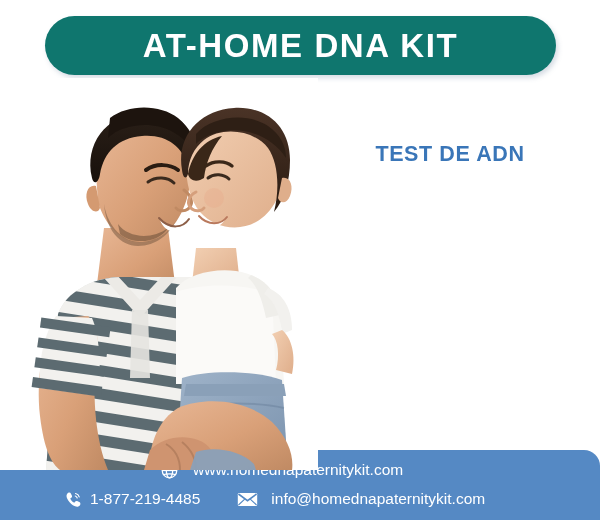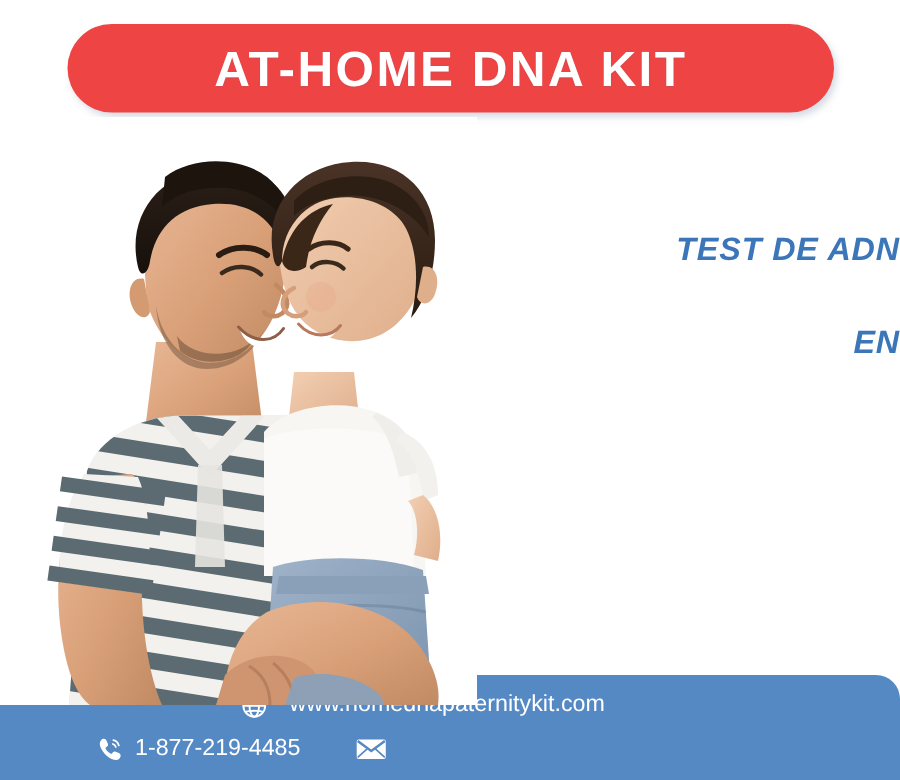--- a/index.html
+++ b/index.html
@@ -21,21 +21,21 @@
     overflow: hidden;
   }
 
   
   #header-banner {
     position: absolute;
     left: 45px;
     top: 16px;
     width: 511px;
     height: 59px;
-    background: #ef4444;
+    background: #0f766e;
     border-radius: 30px;
     box-shadow: 2px 3px 5px rgba(120,140,165,0.30);
     display: flex;
     align-items: center;
     justify-content: center;
   }
   #header-title {
     color: #ffffff;
     font-size: 33px;
     font-weight: bold;
@@ -59,25 +59,24 @@
     position: absolute;
     left: 0; top: 0;
     width: 318px;
     height: 392px;
   }
 
   
   #headline-block {
     position: absolute;
     left: 300px;
-    top: 156px;
+    top: 144px;
     width: 300px;
-    text-align: right;
+    text-align: center;
     z-index: 2;
-    font-style: italic;
   }
   .headline-line {
     color: #3a76b8;
     font-weight: bold;
     font-size: 21.5px;
     letter-spacing: 0.6px;
     white-space: nowrap;
     line-height: 1;
   }
   .hl-1 { margin-bottom: 40px; }
@@ -291,21 +290,20 @@
         <path d="M166 366 C176 372 180 382 180 392"></path>
         <path d="M182 364 C192 372 196 382 196 392"></path>
       </g>
 
       <path d="M196 374 C214 368 240 372 254 386 L256 392 L190 392 Z" fill="#8aa0b8" opacity="0.95"></path>
     </svg>
   </div>
 
   <div id="headline-block">
     <div class="headline-line hl-1">TEST DE ADN</div>
-    <div class="headline-line hl-2">EN</div>
   </div>
 
   <div id="footer-band">
     <div id="footer-rows">
 
       <div class="footer-row" id="footer-row-web">
         <span class="f-icon">
           <svg width="19" height="19" viewBox="0 0 24 24" fill="none" stroke="#ffffff" stroke-width="1.6">
             <circle cx="12" cy="12" r="9.2"></circle>
             <ellipse cx="12" cy="12" rx="4" ry="9.2"></ellipse>
@@ -331,17 +329,18 @@
         </span>
         <span id="phone-number">1-877-219-4485</span>
 
         <span class="f-icon">
           <svg width="21" height="17" viewBox="0 0 26 18">
             <rect x="1" y="1" width="24" height="16" rx="1.6" fill="#ffffff"></rect>
             <path d="M1.8 2.2 L13 10.4 L24.2 2.2" fill="none" stroke="#5589c4" stroke-width="2"></path>
             <path d="M1.8 15.8 L9.6 8.6 M24.2 15.8 L16.4 8.6" fill="none" stroke="#5589c4" stroke-width="1.4"></path>
           </svg>
         </span>
+        <span id="email-text">info@homednapaternitykit.com</span>
       </div>
     </div>
   </div>
 
 </div>
 
 </body></html>

